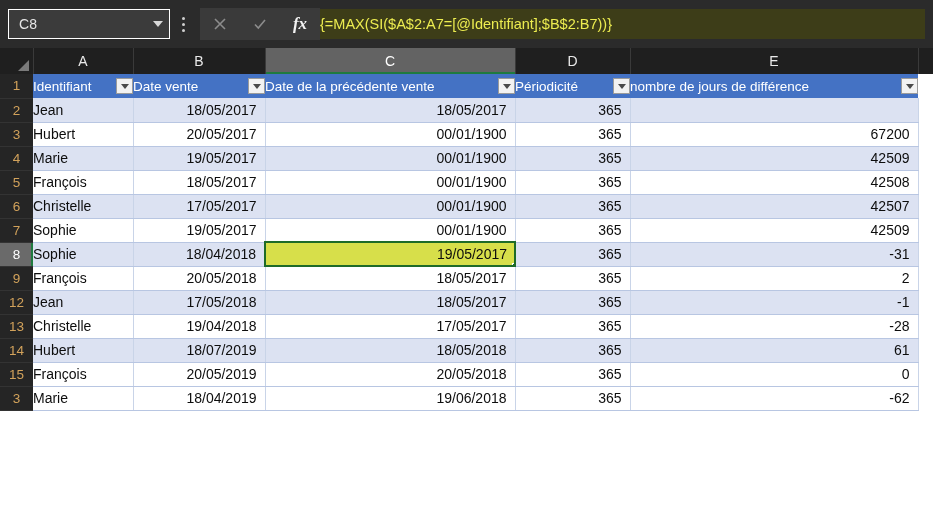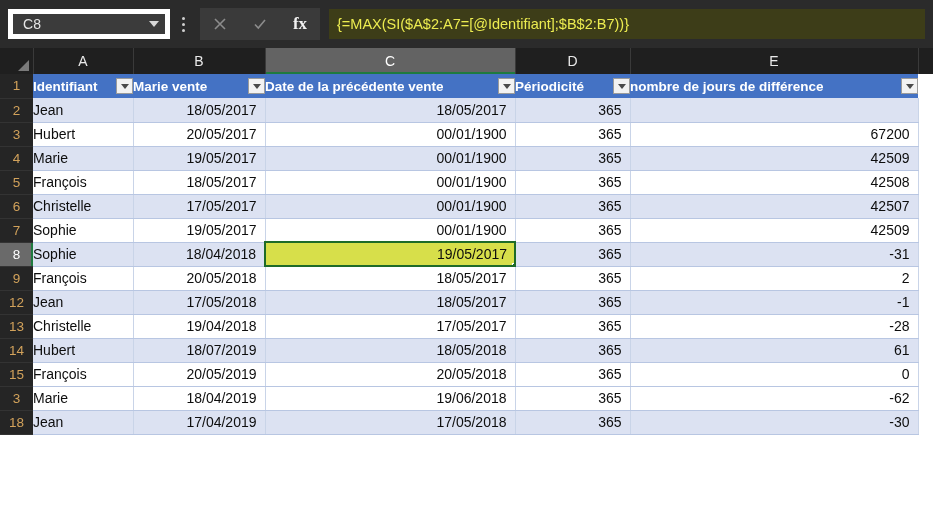--- a/index.html
+++ b/index.html
@@ -14,21 +14,21 @@
   .formula-strip {
     position: absolute; left: 0; top: 0;
     width: 933px; height: 48px;
     background: #2b2b2b;
     display: flex; align-items: center;
   }
   .name-box {
     margin-left: 8px;
     width: 162px; height: 30px;
     background: #3b3b3b;
-    border: 5px solid #ffffff;
+    border: 1px solid #ffffff;
     display: flex; align-items: center;
     padding: 0 6px 0 10px;
   }
   .name-box-text {
     flex: 1;
     color: #e6e6e6;
     font-size: 14px;
     letter-spacing: .2px;
   }
   .name-box-caret {
@@ -52,32 +52,33 @@
     display: flex; align-items: center; justify-content: space-around;
   }
   .fx-btn {
     width: 34px; height: 30px;
     display: flex; align-items: center; justify-content: center;
   }
   .glyph-x, .glyph-check { stroke: #8c8c8c; }
   .fx-label {
     color: #f2f2f2;
     font-family: "Liberation Serif", serif;
+    font-style: italic;
     font-size: 17px;
     font-weight: bold;
   }
 
   .formula-input {
-    margin-left: 9px;
+    margin-left: 0;
     height: 30px;
     flex: 1;
     margin-right: 8px;
     background: #3d3d18;
     display: flex; align-items: center;
-    padding-left: 8px;
+    padding-left: 0;
     overflow: hidden;
     white-space: nowrap;
   }
   .formula-text {
     color: #ecec50;
     font-size: 14.5px;
     letter-spacing: 0px;
   }
 
   
@@ -146,21 +147,21 @@
     background: #4472c4;
     color: #ffffff;
     font-size: 13.5px;
     font-weight: bold;
     vertical-align: middle;
     padding: 0 4px 0 6px;
     position: relative;
     white-space: nowrap;
     overflow: hidden;
   }
-  .thead-inner { display: flex; align-items: center; height: 100%; font-weight: bold; }
+  .thead-inner { display: flex; align-items: center; height: 100%; }
   .thead-label { flex: 1; overflow: hidden; text-overflow: clip; }
   .filter-btn {
     flex: none;
     width: 17px; height: 16px;
     background: #f2f2f2;
     border: 1px solid #9b9b9b;
     margin-left: 4px;
     display: flex; align-items: center; justify-content: center;
   }
   .filter-caret {
@@ -286,21 +287,21 @@
       <td class="thead-cell">
         <div class="thead-inner">
           <span class="thead-label">Identifiant</span>
           <span class="filter-btn">
             <span class="filter-caret"></span>
           </span>
         </div>
       </td>
       <td class="thead-cell">
         <div class="thead-inner">
-          <span class="thead-label">Marie vente</span>
+          <span class="thead-label">Date vente</span>
           <span class="filter-btn">
             <span class="filter-caret"></span>
           </span>
         </div>
       </td>
       <td class="thead-cell">
         <div class="thead-inner">
           <span class="thead-label">Date de la précédente vente</span>
           <span class="filter-btn">
             <span class="filter-caret"></span>
@@ -438,24 +439,15 @@
         </tr>
         <tr>
           <td class="rowhdr">3</td>
           <td class="cell left">Marie</td>
           <td class="cell right">18/04/2019</td>
           <td class="cell right">19/06/2018</td>
           <td class="cell right">365</td>
           <td class="cell right">-62</td>
           <td class="filler"></td>
         </tr>
-        <tr class="band">
-          <td class="rowhdr">18</td>
-          <td class="cell left">Jean</td>
-          <td class="cell right">17/04/2019</td>
-          <td class="cell right">17/05/2018</td>
-          <td class="cell right">365</td>
-          <td class="cell right">-30</td>
-          <td class="filler"></td>
-        </tr>
       </tbody>
   </table>
 </div>
 
 </body></html>

